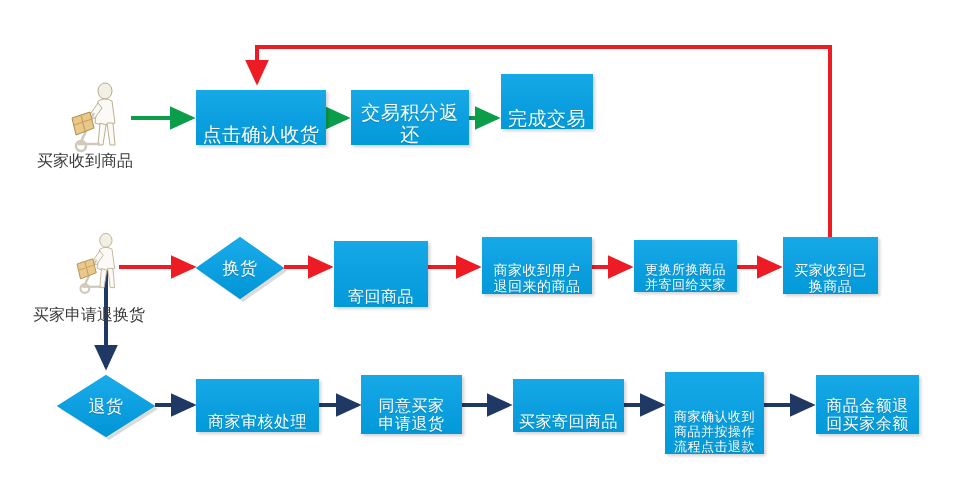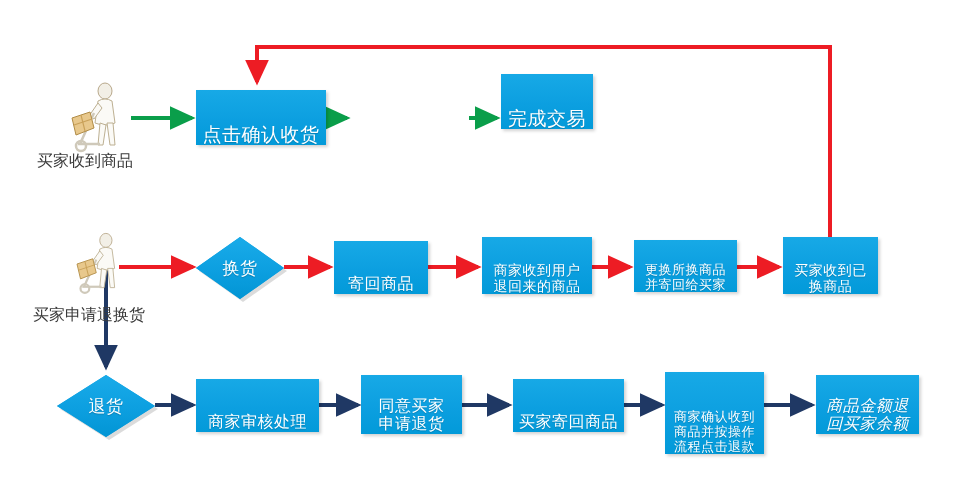--- a/index.html
+++ b/index.html
@@ -214,32 +214,35 @@
   </div>
 
   <div class="actor-label" style="left:37px; top:151px;">买家收到商品</div>
 
   <div class="actor-label" style="left:33px; top:305px;">买家申请退换货</div>
 
   <div class="node fs-lg" style="left:196px; top:90px; width:130px; height:55px;">
     <span class="lbl">点击确认收货</span>
   </div>
 
+  <div class="node fs-lg" style="left:351px; top:90px; width:118px; height:55px;">
+    <span class="lbl">交易积分返还</span>
+  </div>
 
   <div class="node fs-lg" style="left:501px; top:74px; width:92px; height:55px;">
     <span class="lbl">完成交易</span>
   </div>
 
   <div class="diamond" style="left:196px; top:237px; width:88px; height:62px;">
     <div class="dshadow"></div>
     <div class="dshape"></div>
     <div class="lbl">换货</div>
   </div>
 
-  <div class="node fs-md" style="left:334px; top:241px; width:94px; height:53px;">
+  <div class="node fs-md" style="left:334px; top:241px; width:94px; height:66px;">
     <span class="lbl">寄回商品</span>
   </div>
 
   <div class="node fs-xs" style="left:634px; top:240px; width:103px; height:52px;">
     <span class="lbl">更换所换商品
 并寄回给买家</span>
   </div>
 
   <div class="node fs-sm" style="left:482px; top:237px; width:110px; height:57px;">
     <span class="lbl">商家收到用户
@@ -269,18 +272,18 @@
   <div class="node fs-md" style="left:513px; top:379px; width:111px; height:53px;">
     <span class="lbl">买家寄回商品</span>
   </div>
 
   <div class="node fs-xs" style="left:665px; top:372px; width:99px; height:82px;">
     <span class="lbl">商家确认收到
 商品并按操作
 流程点击退款</span>
   </div>
 
-  <div class="node fs-md" style="left:816px; top:375px; width:103px; height:59px;font-style:italic;">
+  <div class="node fs-md" style="left:816px; top:375px; width:103px; height:59px;">
     <span class="lbl">商品金额退
 回买家余额</span>
   </div>
 
 </div>
 
 </body></html>

